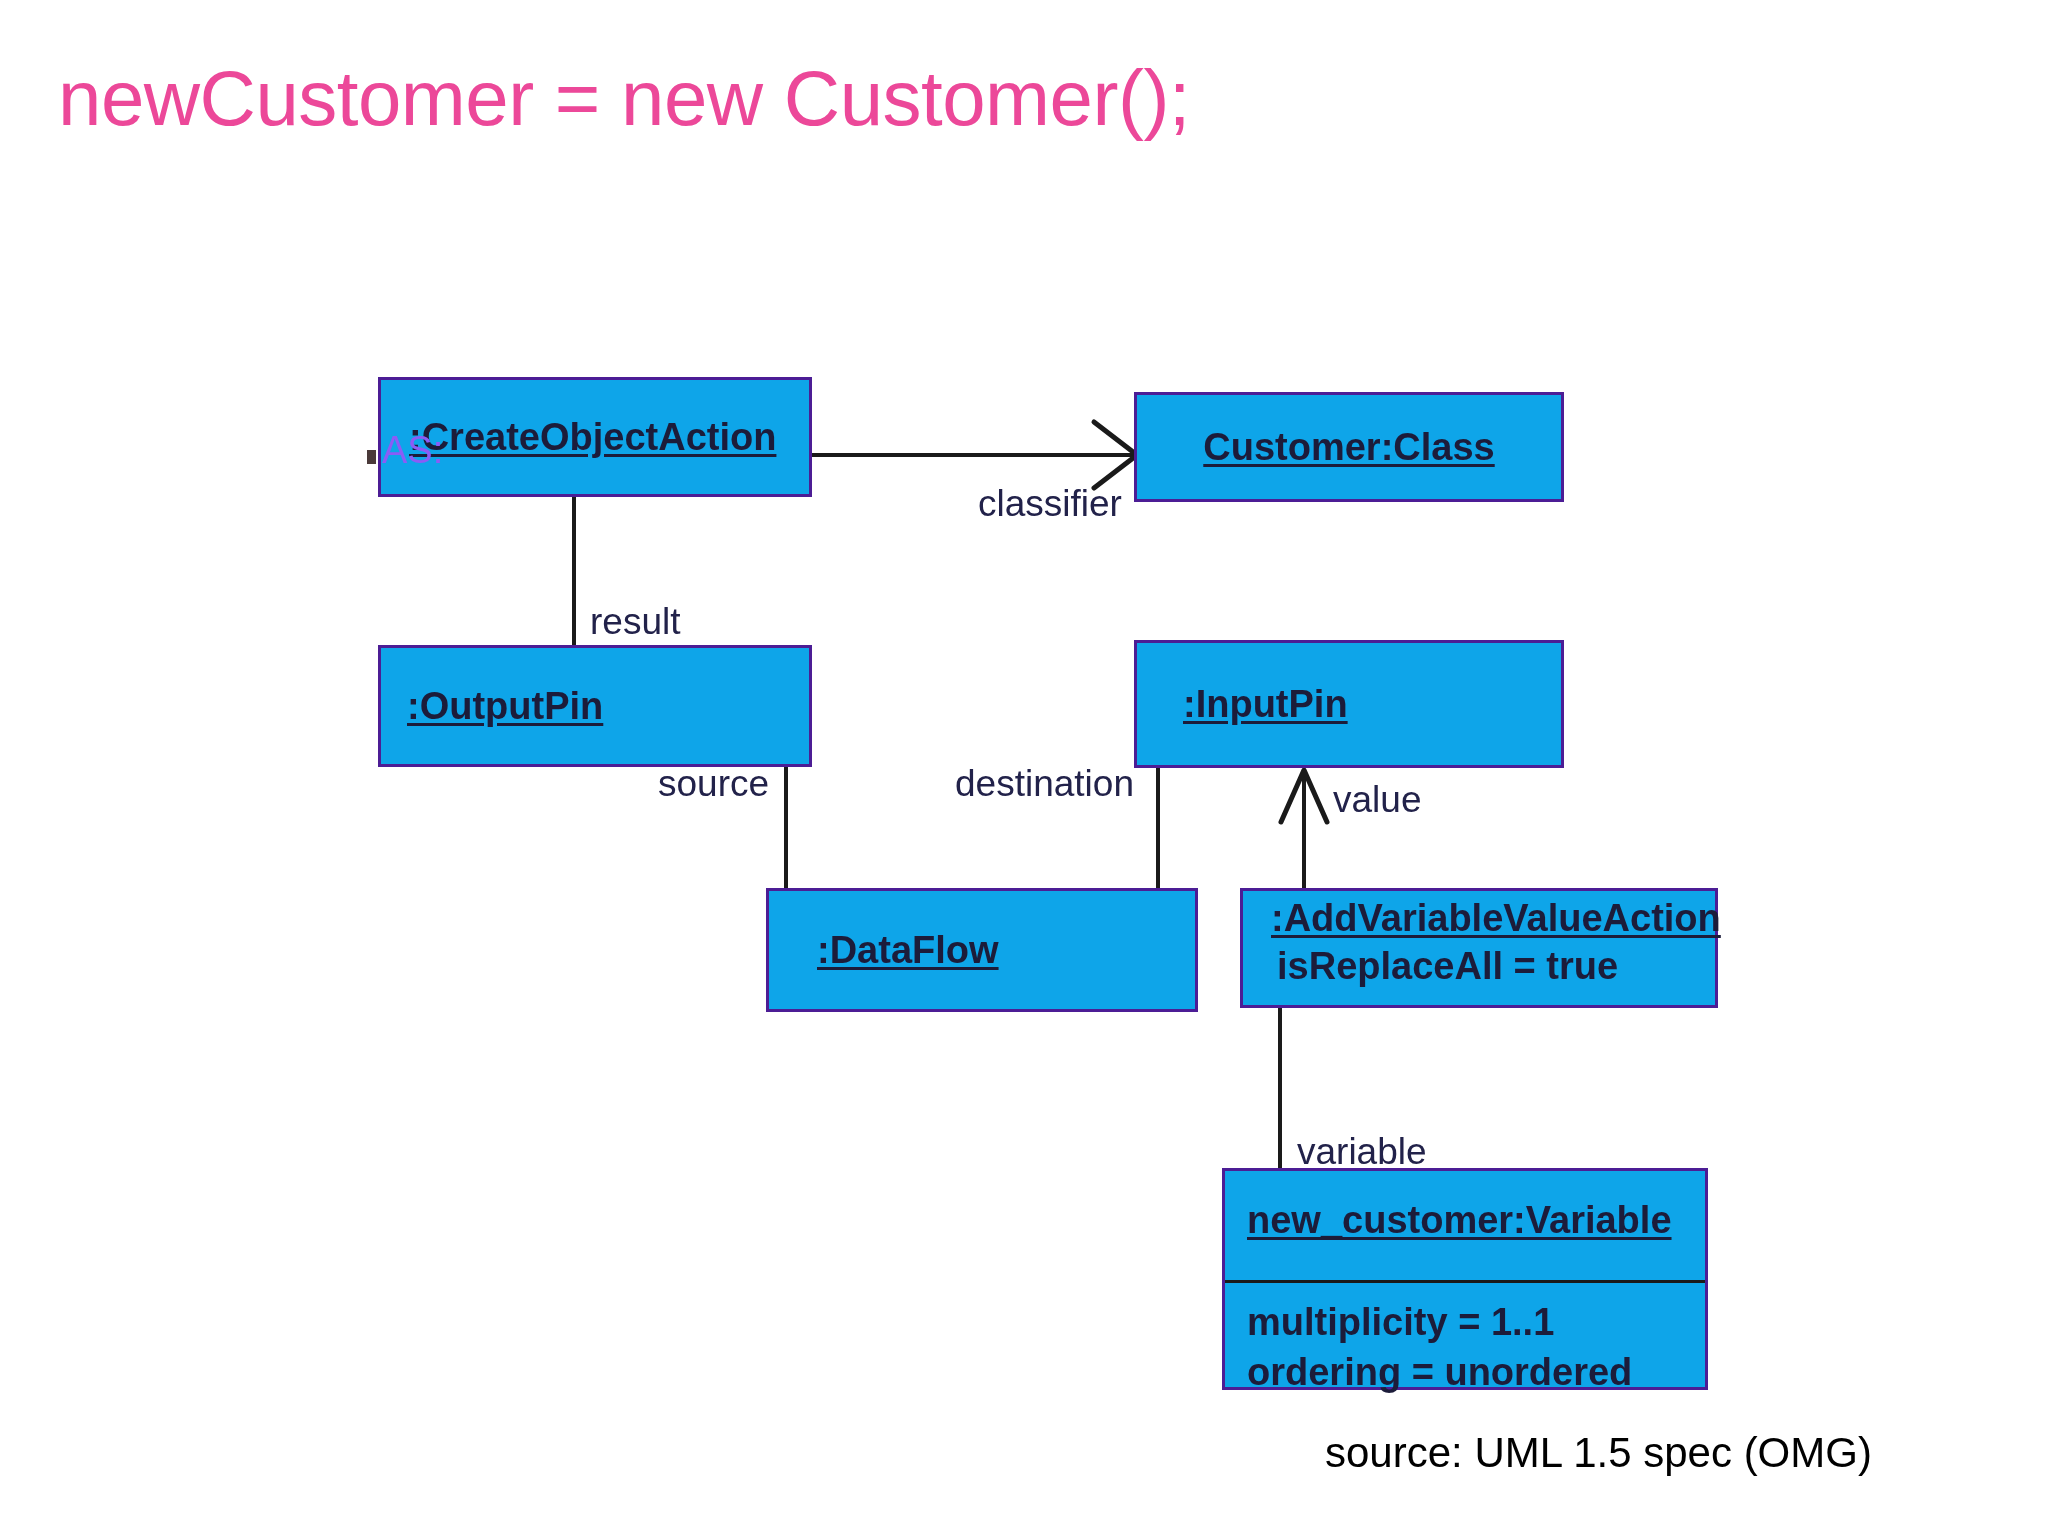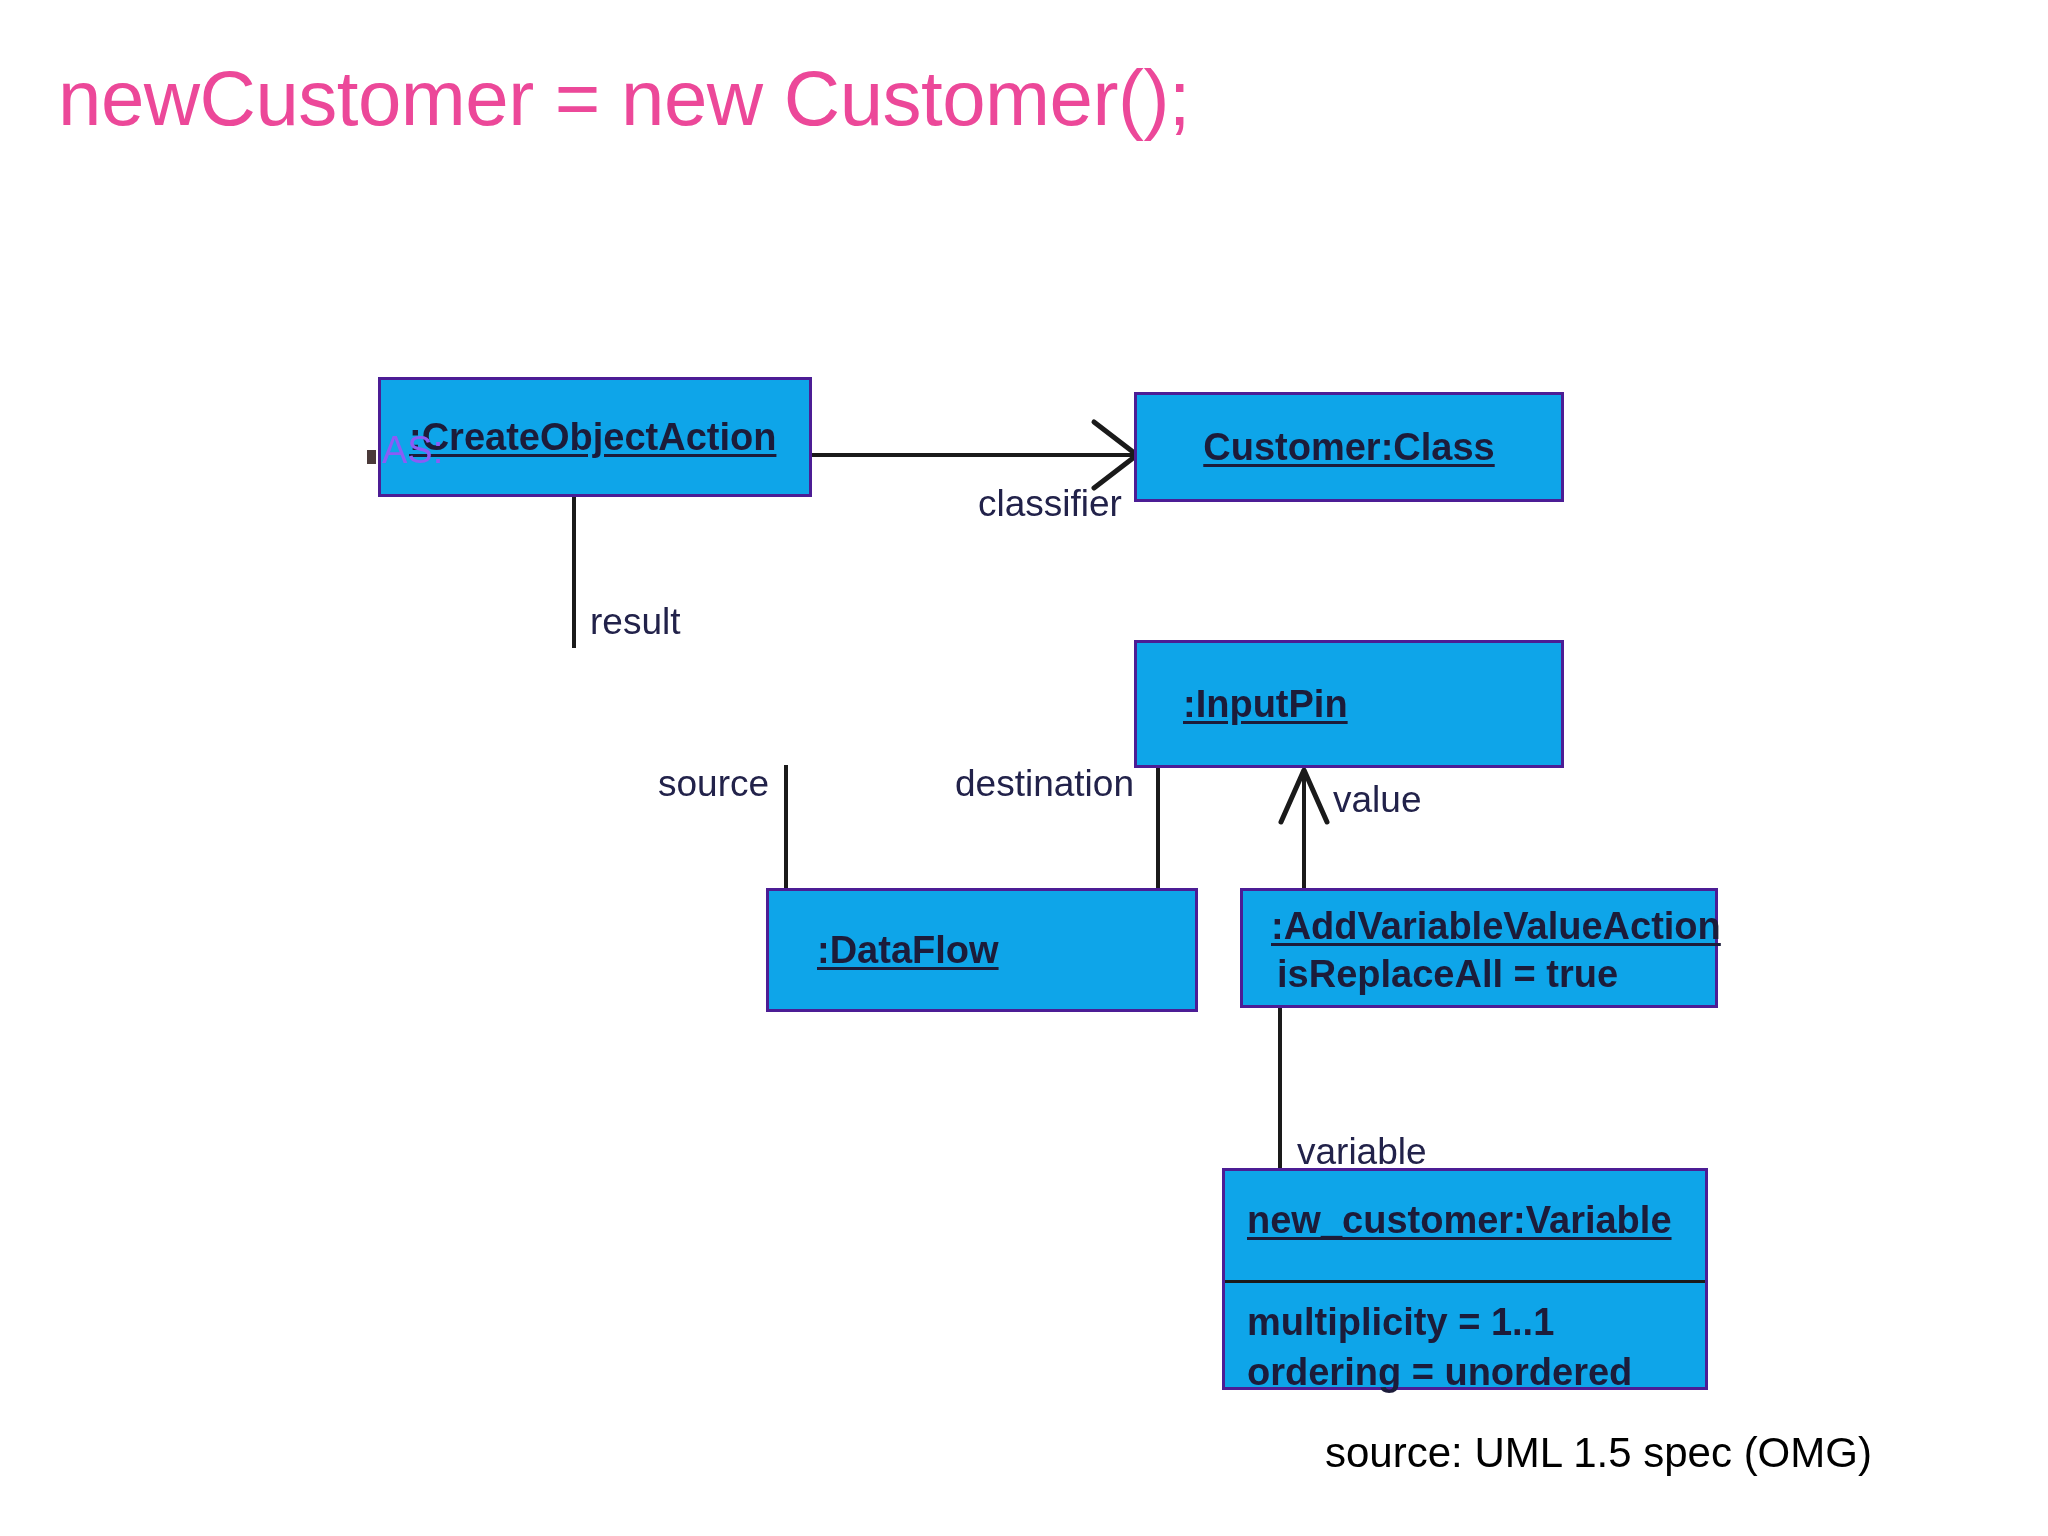--- a/index.html
+++ b/index.html
@@ -130,21 +130,21 @@
   #box-input-pin {
     left: 1134px; top: 640px; width: 430px; height: 128px;
   }
   #box-dataflow {
     left: 766px;  top: 888px;  width: 432px; height: 124px;
   }
   #box-add-variable-value-action {
     left: 1240px; top: 888px; width: 478px; height: 120px;
     justify-content: flex-start;
   }
-  #box-add-variable-value-action .uml-compartment { padding: 12px 0 0 28px; }
+  #box-add-variable-value-action .uml-compartment { padding: 4px 0 0 28px; }
   #box-add-variable-value-action .uml-attr { padding-left: 6px; }
 
   #box-new-customer-variable {
     left: 1222px; top: 1168px; width: 486px; height: 222px;
     justify-content: flex-start;
   }
   #box-new-customer-variable .comp-name {
     height: 112px;
     padding: 0 0 0 22px;
     justify-content: flex-start;
@@ -216,20 +216,25 @@
     </div>
     <div id="ghost-as">AS:</div>
     <div id="ghost-left-tick"></div>
 
     <div class="uml-box" id="box-customer-class">
       <div class="uml-compartment" style="align-items:center;">
         <span class="uml-name" style="align-self:center;">Customer:Class</span>
       </div>
     </div>
 
+    <div class="uml-box" id="box-output-pin">
+      <div class="uml-compartment">
+        <span class="uml-name">:OutputPin</span>
+      </div>
+    </div>
 
     <div class="uml-box" id="box-dataflow">
       <div class="uml-compartment" style="padding-left:48px;">
         <span class="uml-name">:DataFlow</span>
       </div>
     </div>
 
     <div class="uml-box" id="box-input-pin">
       <div class="uml-compartment" style="padding-left:46px;">
         <span class="uml-name">:InputPin</span>

